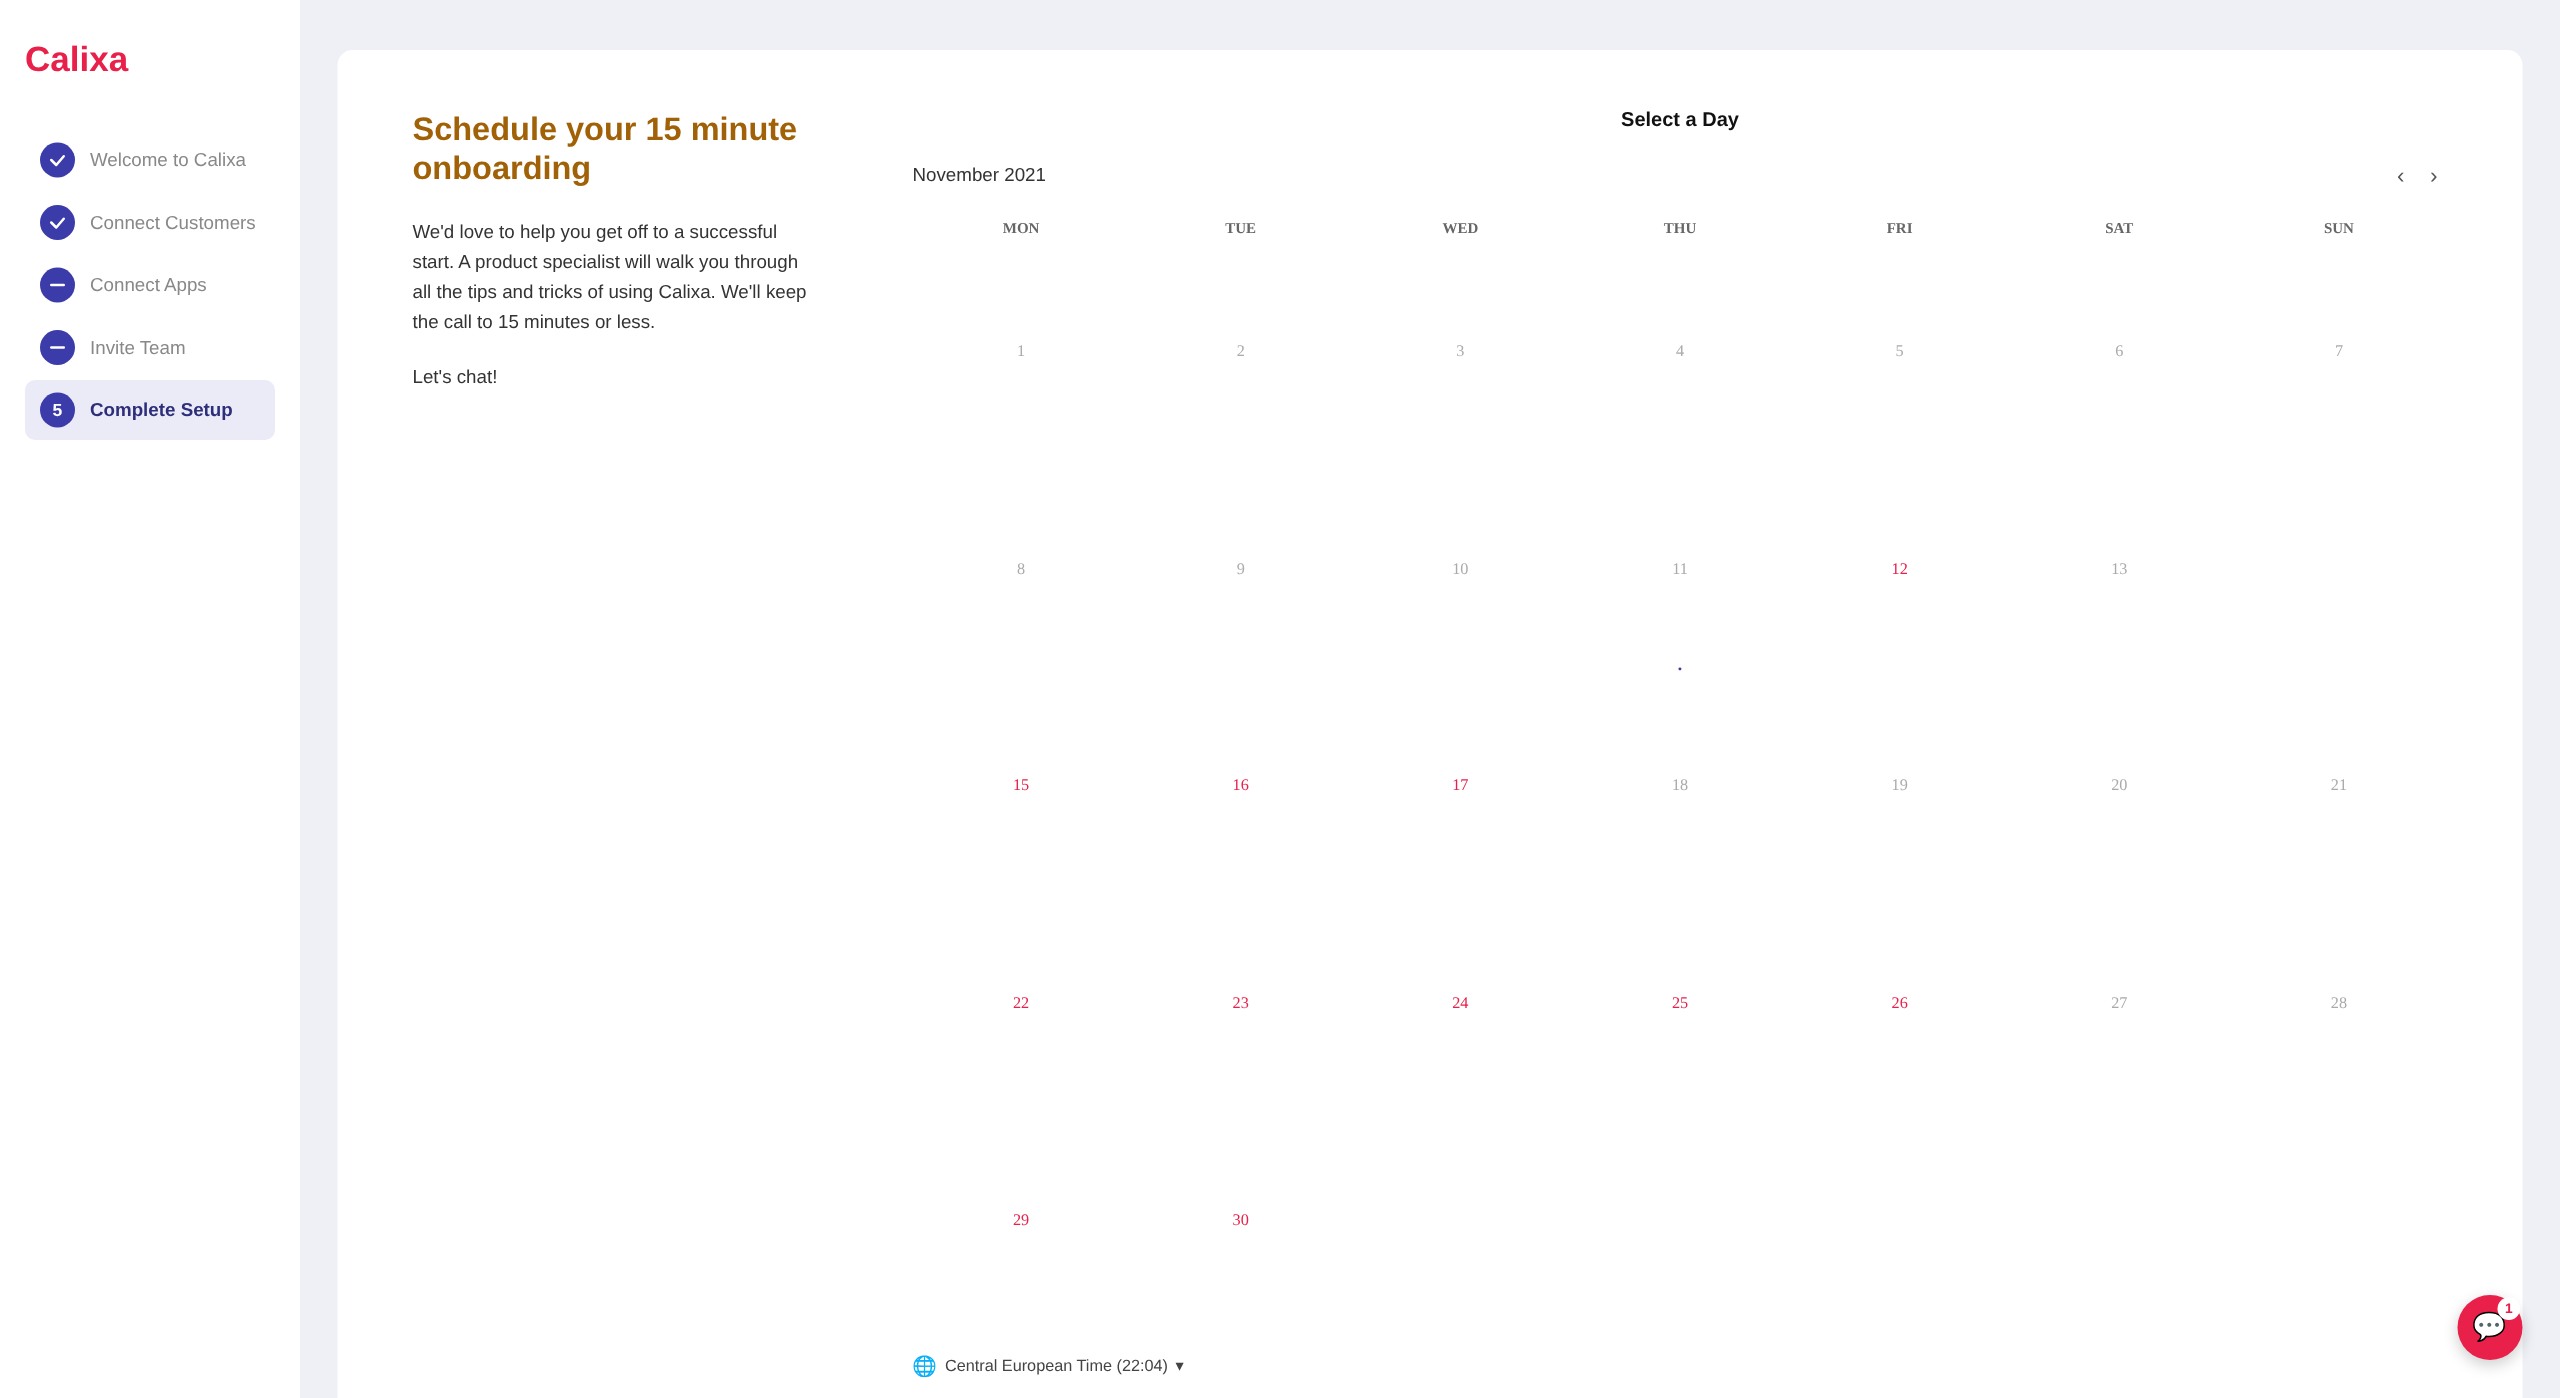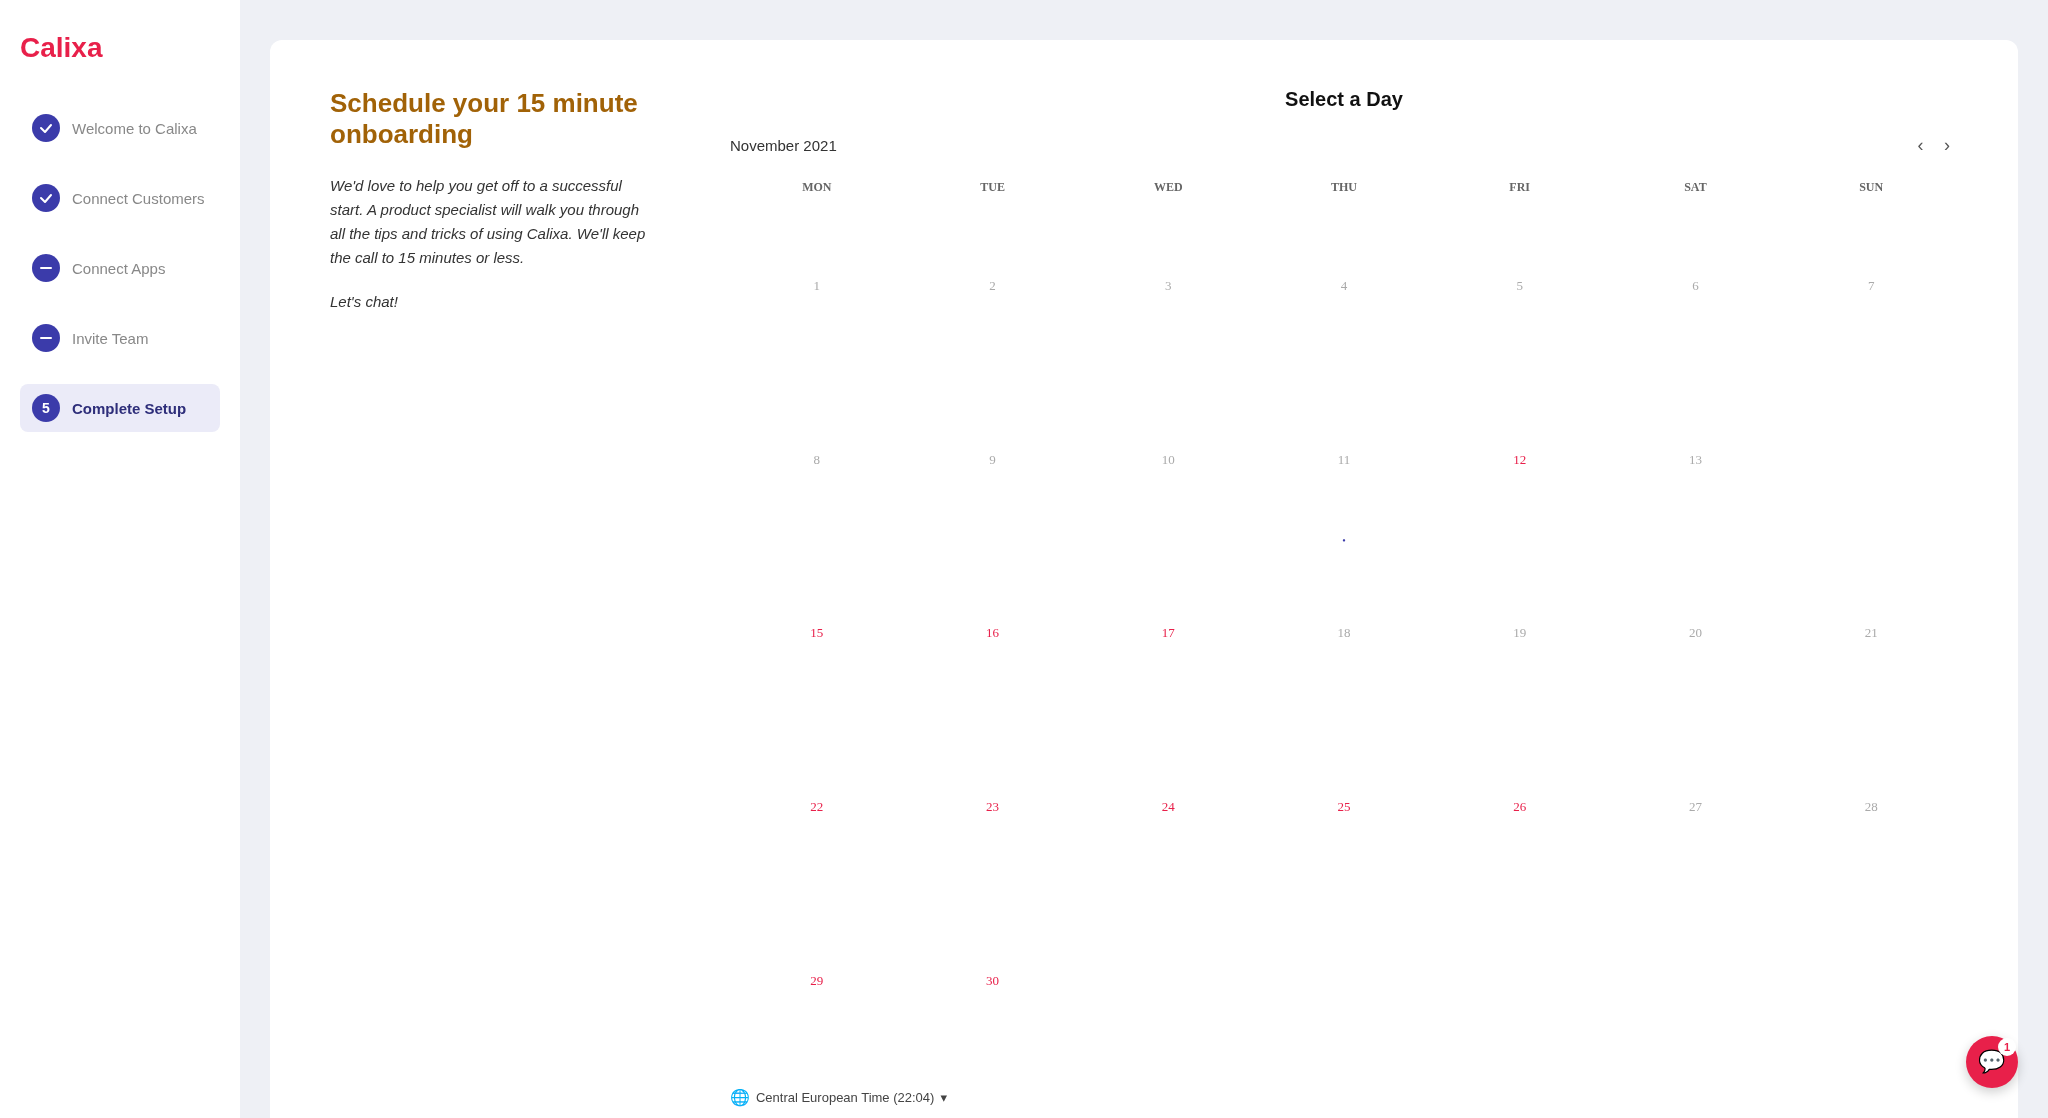--- a/index.html
+++ b/index.html
@@ -20,21 +20,21 @@
     }
     .logo {
       color: #e8204a;
       font-size: 28px;
       font-weight: 700;
       margin-bottom: 40px;
     }
     .nav-items {
       display: flex;
       flex-direction: column;
-      gap: 22px;
+      gap: 2px;
     }
     .nav-item {
       display: flex;
       align-items: center;
       gap: 12px;
       padding: 10px 12px;
       border-radius: 8px;
       cursor: pointer;
       color: #888;
       font-size: 15px;
@@ -92,31 +92,30 @@
       color: #a16207;
       font-size: 26px;
       font-weight: 700;
       margin-bottom: 24px;
     }
     .left-text p {
       color: #333;
       font-size: 15px;
       line-height: 1.6;
       margin-bottom: 20px;
-      font-style: italic;
     }
 
     
     .calendar-section {
       flex: 1;
       min-width: 300px;
     }
     .calendar-title {
       text-align: center;
-      font-size: 20px;
+      font-size: 16px;
       font-weight: 700;
       color: #111;
       margin-bottom: 20px;
     }
     .calendar-header {
       display: flex;
       align-items: center;
       justify-content: space-between;
       margin-bottom: 16px;
     }

